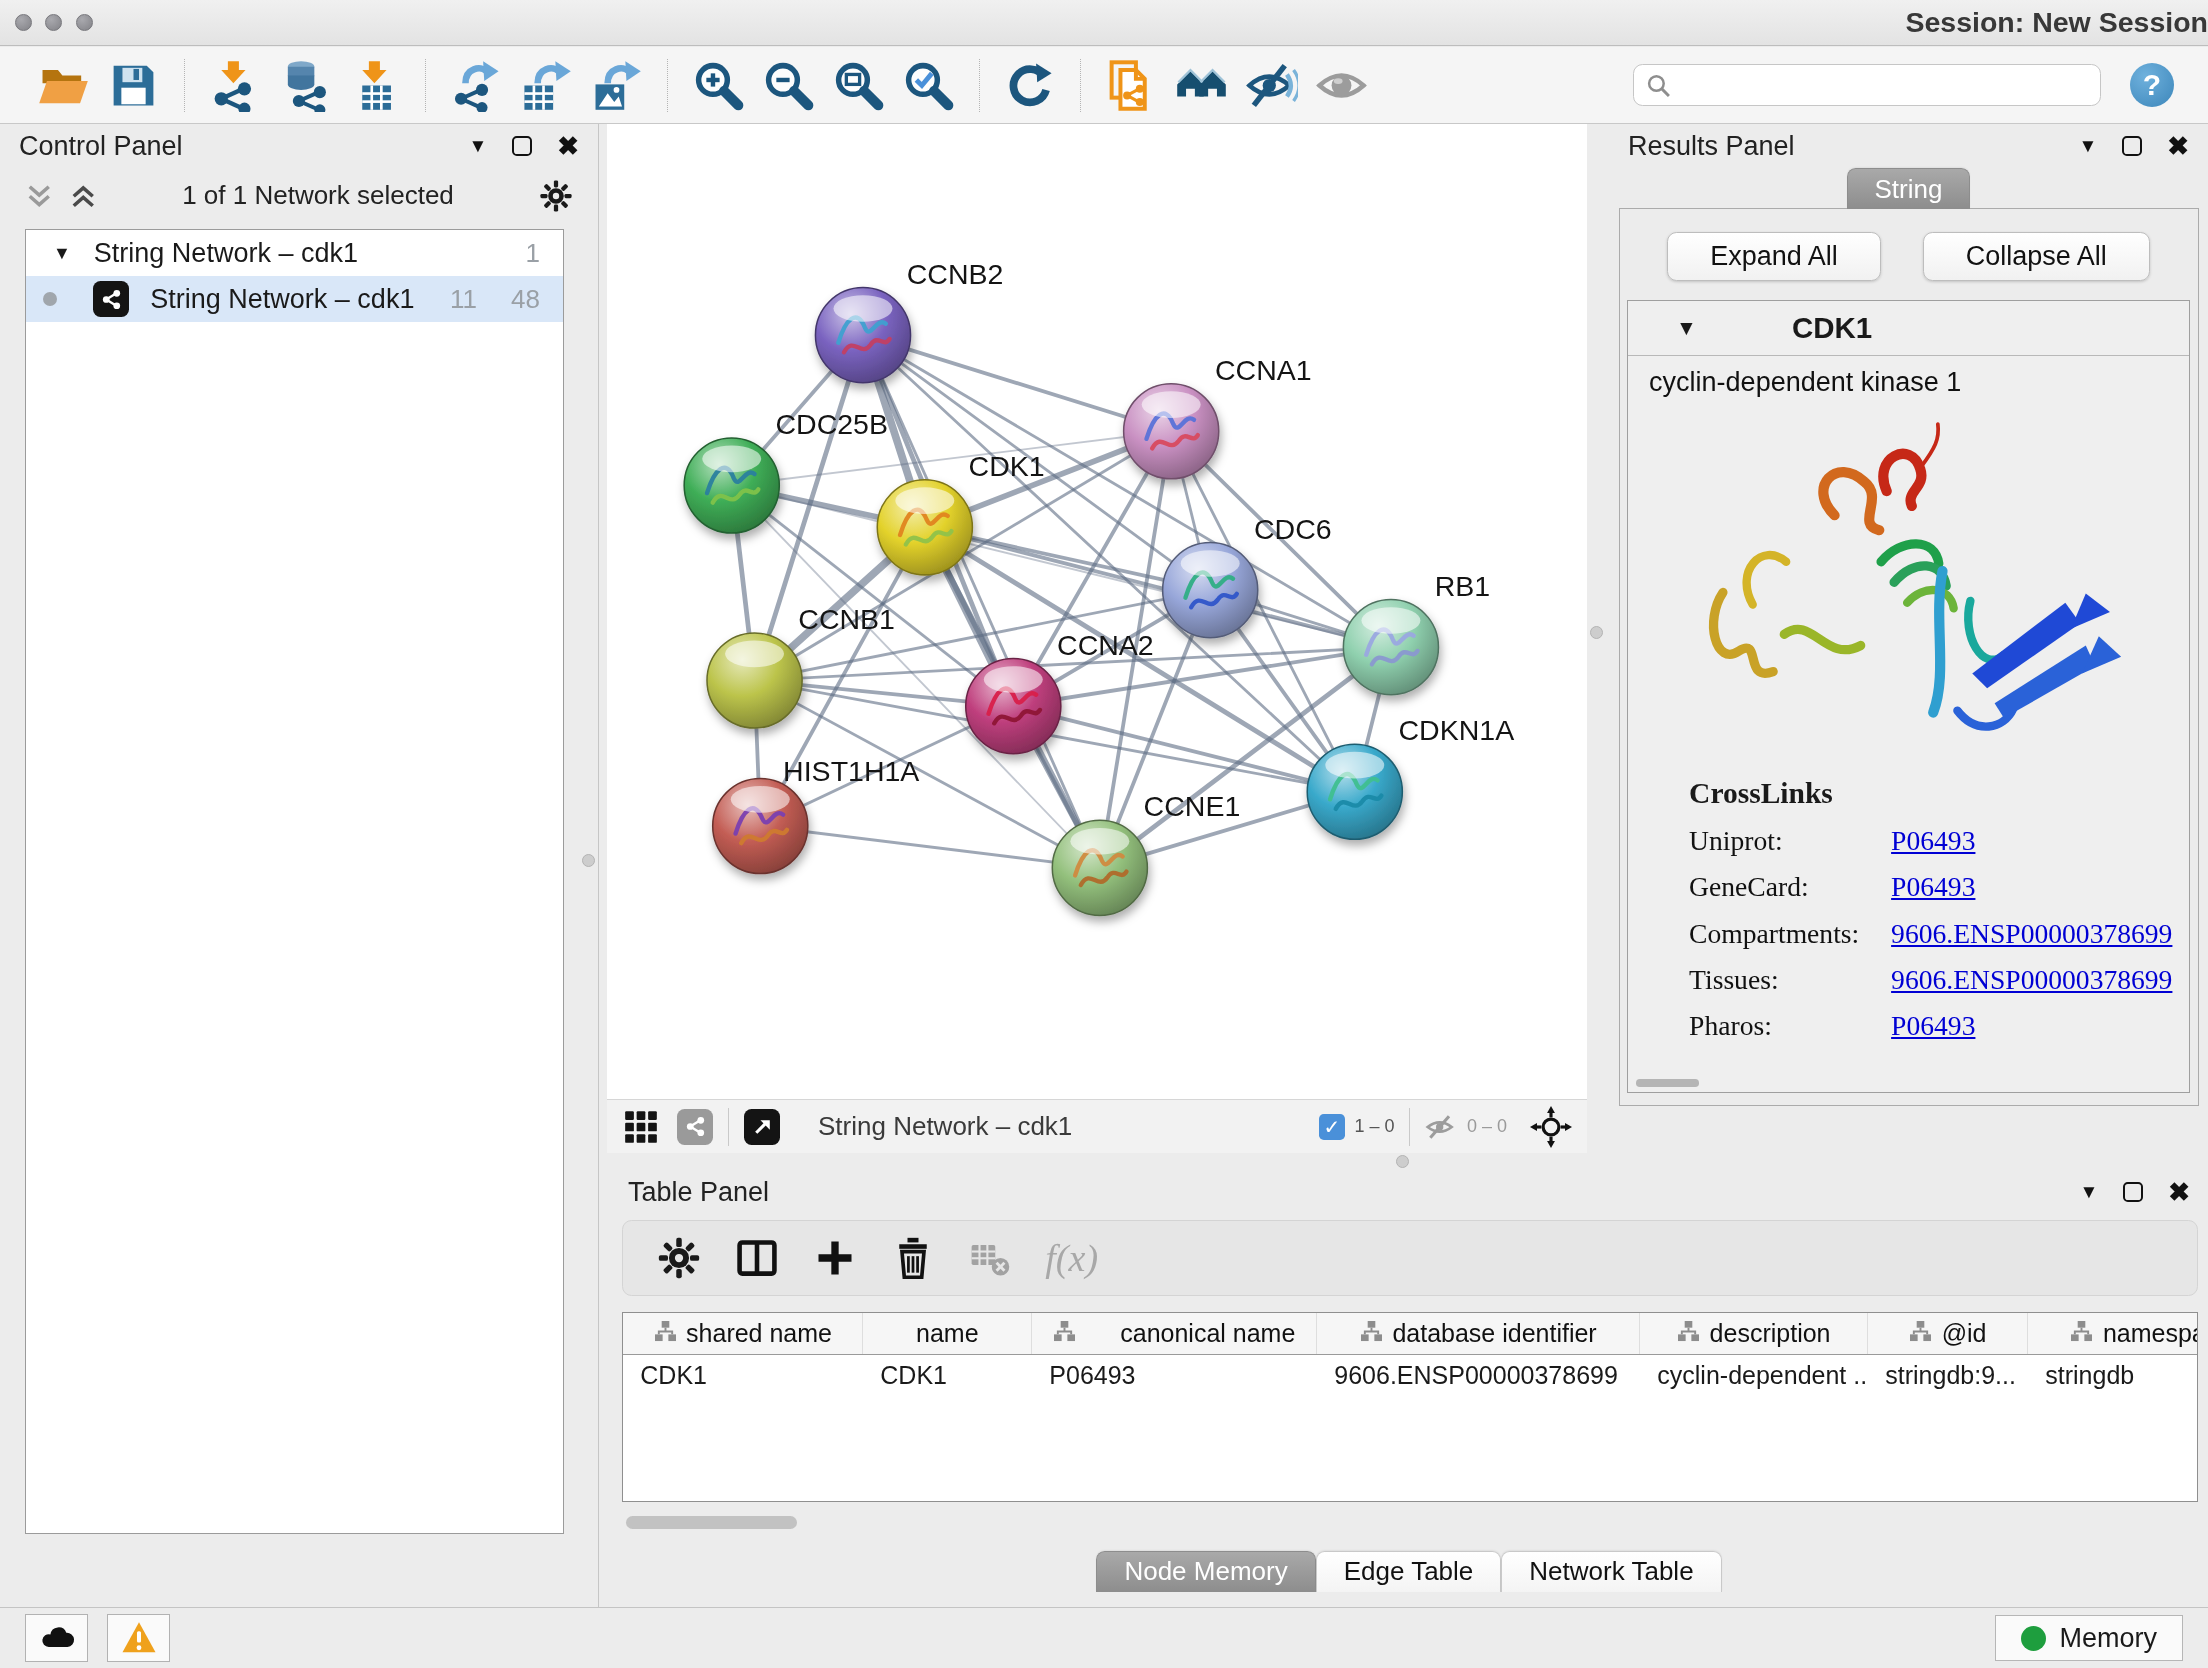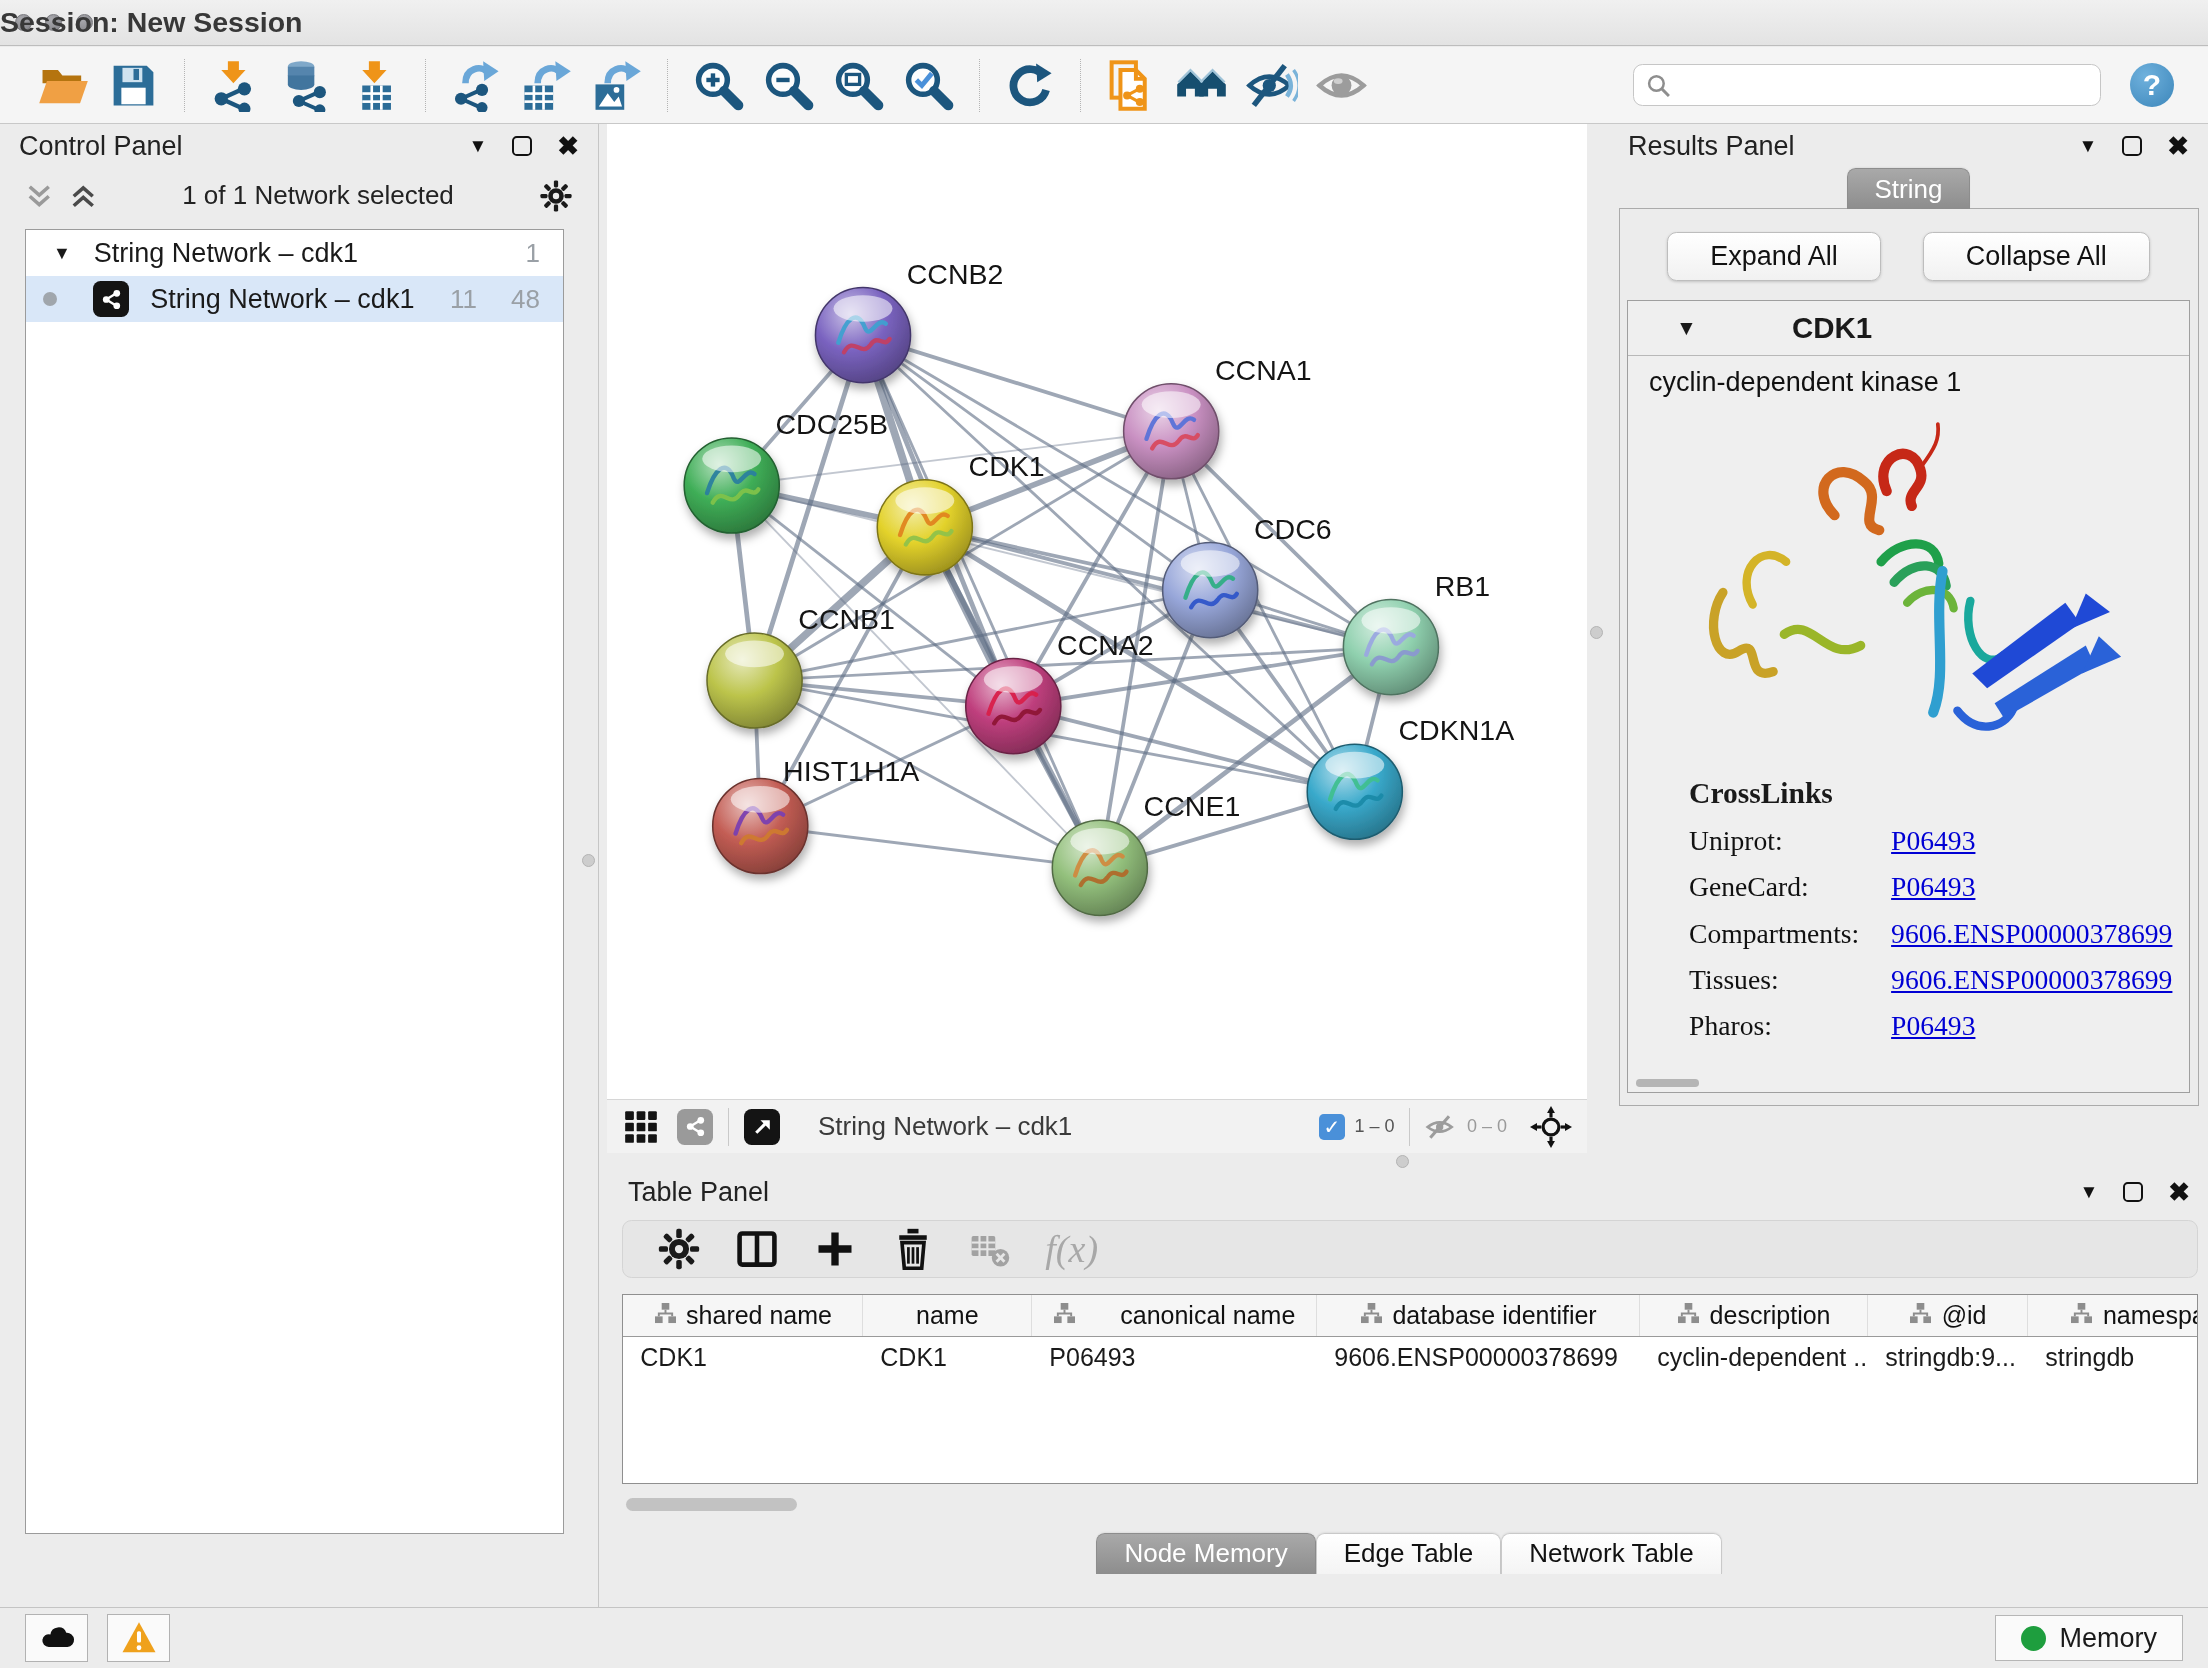--- a/index.html
+++ b/index.html
@@ -6,21 +6,21 @@
   html,body { width:2208px; height:1668px; }
   body { position:relative; background:#ececec; font-family:"Liberation Sans", sans-serif; color:#1a1a1a; overflow:hidden; }
 
   
   .titlebar { position:absolute; top:0; left:0; width:100%; height:46px;
     background:linear-gradient(#f0f0f0,#e3e3e3); border-bottom:1px solid #bdbdbd;
     display:flex; align-items:center; }
   .lights { display:flex; gap:13.3px; margin-left:15px; }
   .light { width:17px; height:17px; border-radius:50%;
     background:radial-gradient(circle at 35% 30%, #a9a9ae, #828287); border:1px solid #77777c; }
-  .win-title { position:absolute; left:0; right:0; text-align:left; font-size:28.5px; font-weight:600; color:#383838; }
+  .win-title { position:absolute; left:0; right:0; text-align:right; font-size:28.5px; font-weight:600; color:#383838; }
 
   
   .toolbar { position:absolute; top:47px; left:0; width:100%; height:77px; background:#f5f5f5;
     border-bottom:1px solid #c8c8c8; display:flex; align-items:center; padding:0 28.5px; }
   .ti { width:53px; height:53px; flex:none; }
   .tbtn { margin:0 8.6px; display:flex; align-items:center; }
   .tsep { width:0; height:53px; border-left:1.9px dotted #b4b4b4; margin:0 15px; }
   .searchbox { margin-left:auto; width:468px; height:42px; background:#fff; border:1.9px solid #c6c6c6;
     border-radius:9.5px; display:flex; align-items:center; padding:0 11.4px; }
   .searchbox input { border:none; outline:none; flex:1; font-size:25px; margin-left:9.5px;
@@ -83,21 +83,21 @@
   .protein-img { display:block; margin:0 auto; }
   .xlinks { margin:5.7px 0 0 61px; font-family:"Liberation Serif", serif; }
   .xlinks h3 { font-size:29.5px; margin-bottom:15px; }
   .xl-row { display:flex; margin-bottom:14.3px; font-size:27.6px; }
   .xl-row .lab { width:202px; color:#111; }
   .xl-row a { color:#0000d4; text-decoration:underline; }
   .rp-stub { position:absolute; left:7.6px; bottom:4.8px; width:63px; height:8.6px; background:#b5b5b5; border-radius:3.8px; }
 
   
   .table-panel { position:absolute; left:609px; top:1170px; width:1600px; height:438px; background:#ececec; }
-  .tp-toolbar { margin:5.7px 11.4px 0 13.3px; height:58px; background:#e6e6e6; border:1px solid #d4d4d4;
+  .tp-toolbar { margin:5.7px 11.4px 0 13.3px; height:76px; background:#e6e6e6; border:1px solid #d4d4d4;
     border-radius:9.5px; display:flex; align-items:center; gap:34px; padding:0 34px; }
   .tp-fx { font-family:"Liberation Serif", serif; font-style:italic; font-size:38px; color:#a8a8a8; }
   .tp-table { margin:16px 11.4px 0 13.3px; height:190px; background:#fff;
     border:1.9px solid #8f8f8f; overflow:hidden; }
   .th-row { display:flex; height:42px; background:#f6f6f6; border-bottom:1.9px solid #9a9a9a; }
   .th-cell { display:flex; align-items:center; justify-content:center; gap:9.5px; font-size:25px;
     color:#111; border-right:1px solid #dedede; flex:none; overflow:hidden; white-space:nowrap; }
   .td-row { display:flex; height:42px; }
   .td-cell { display:flex; align-items:center; font-size:25px; padding-left:17px; flex:none;
     overflow:hidden; white-space:nowrap; }

